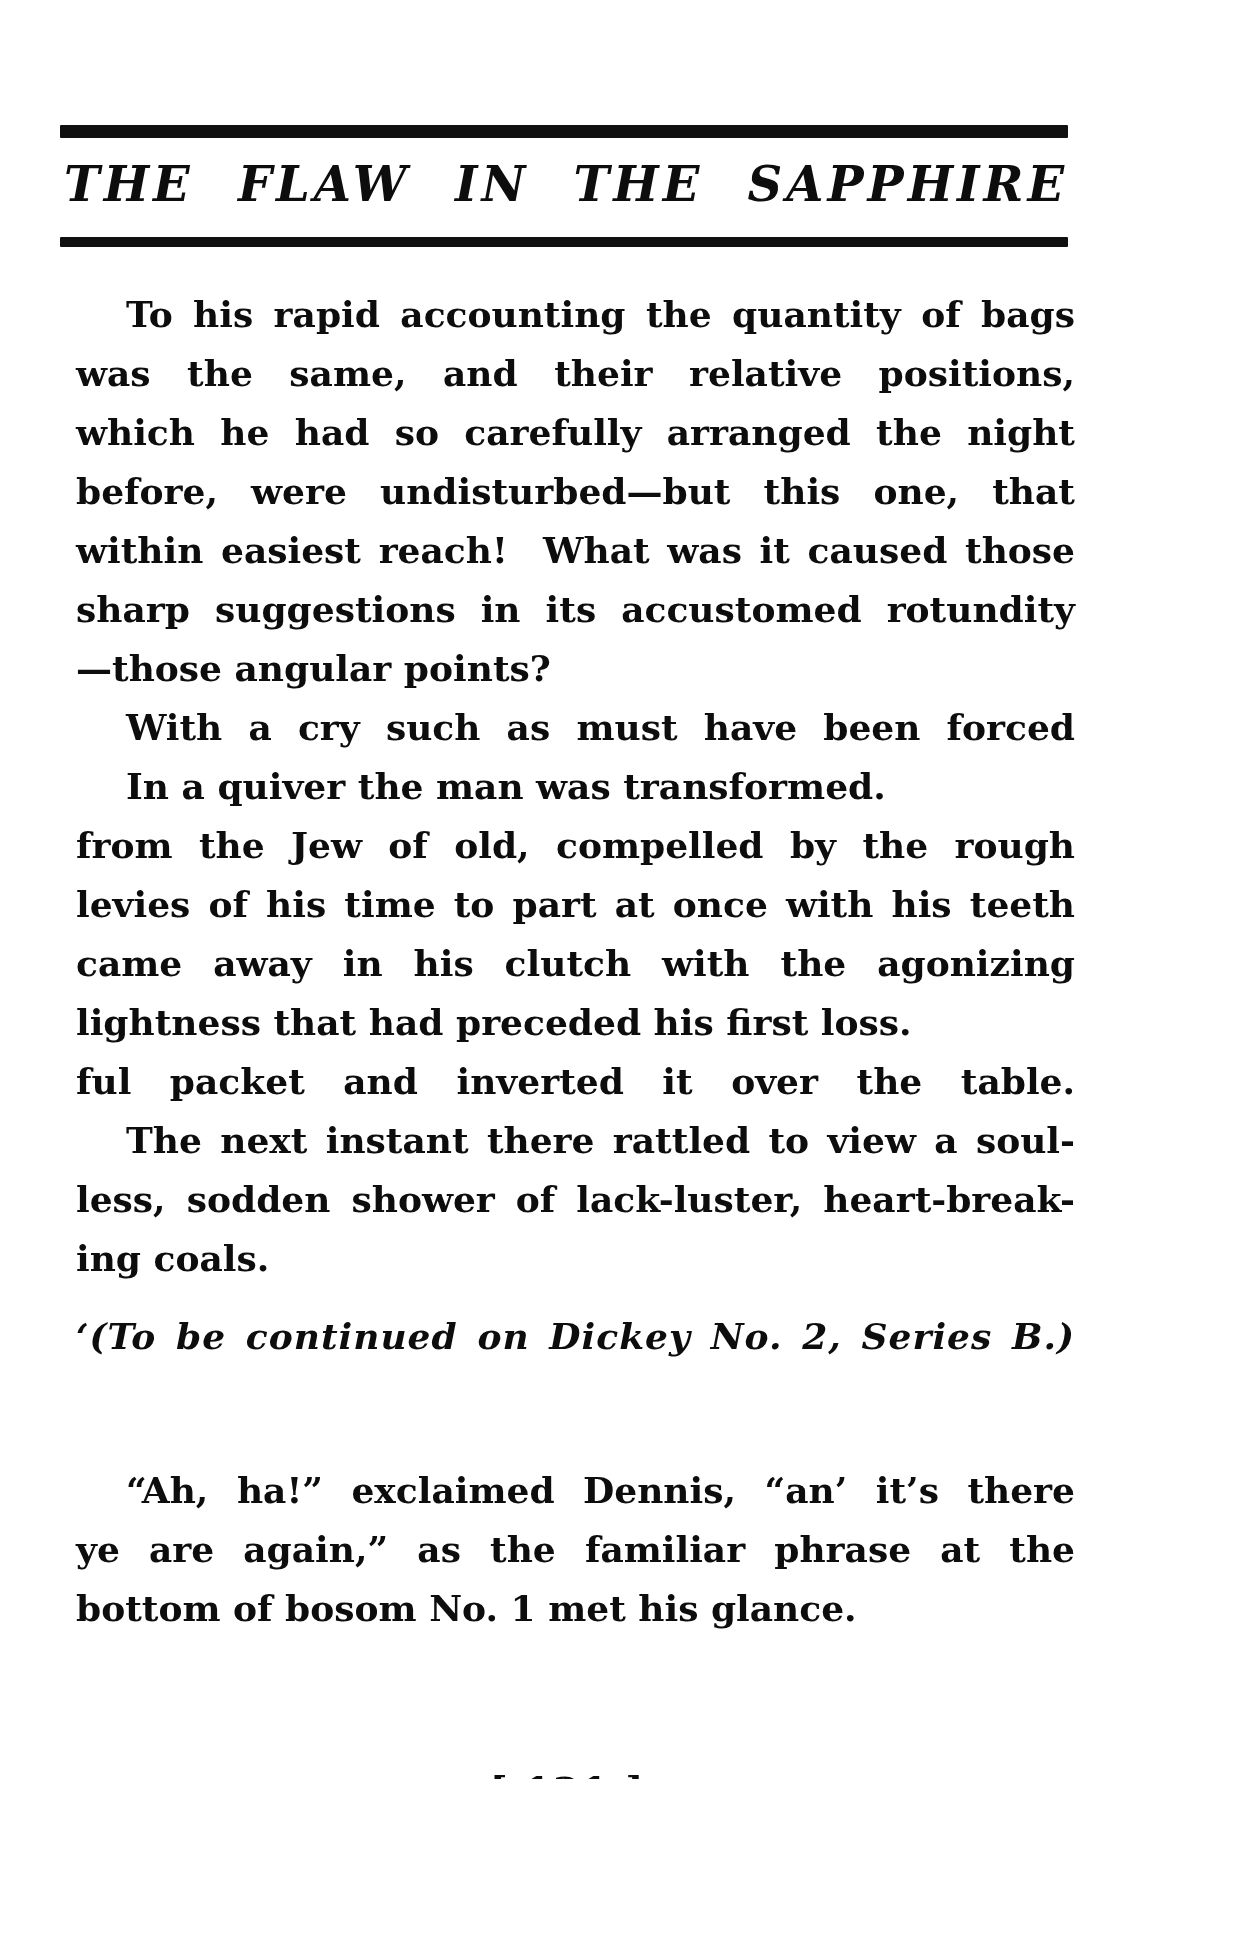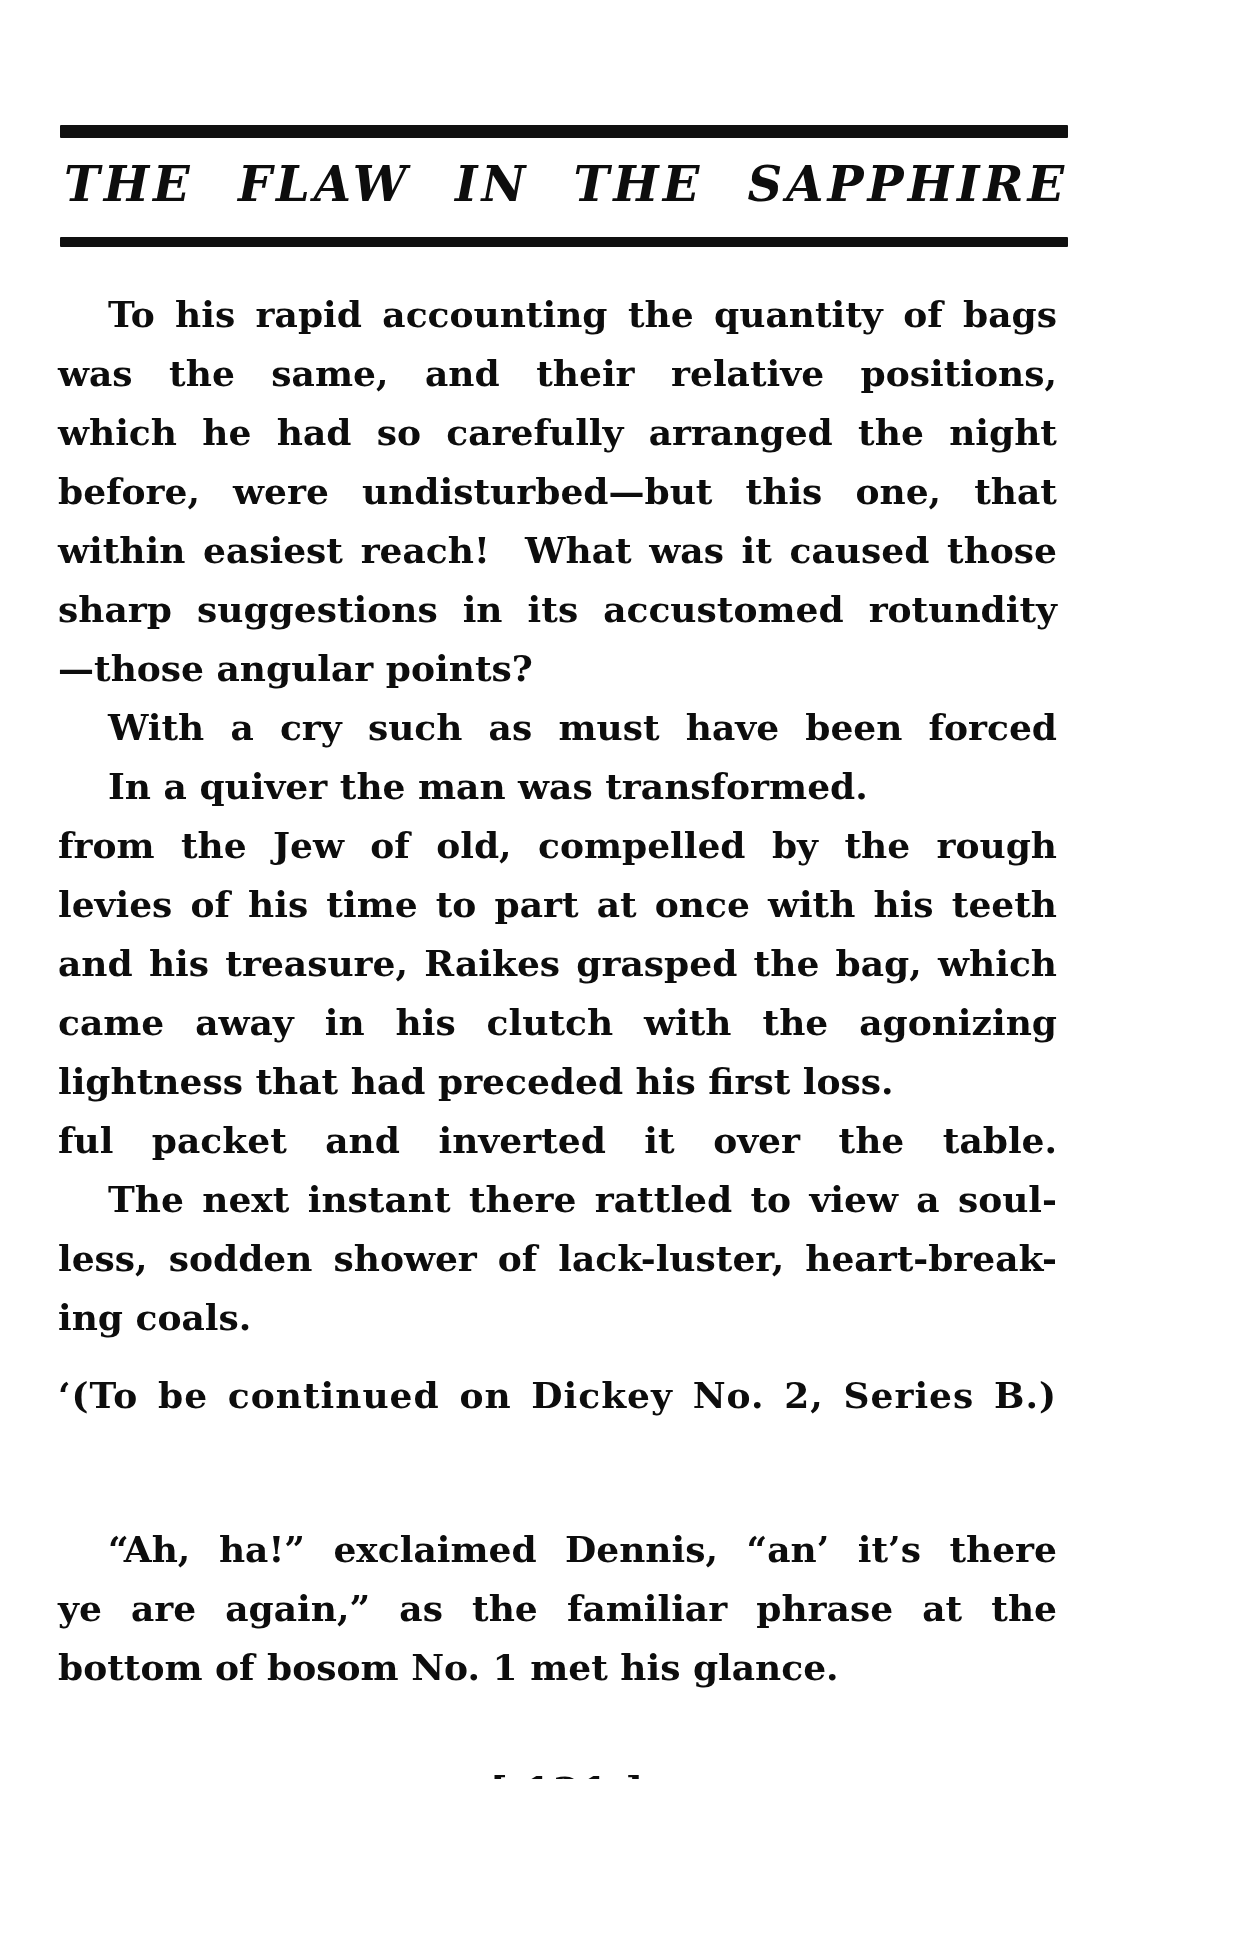--- a/index.html
+++ b/index.html
@@ -14,27 +14,27 @@
   .rule{position:absolute;left:60px;width:1008px;background:#101010;border-radius:1px;}
   .rule-top{top:125px;height:13px;}
   .rule-mid{top:237px;height:10px;}
   .title{
     position:absolute;left:64px;top:148px;width:1004px;height:72px;
     display:flex;justify-content:space-between;align-items:center;
     font-style:italic;font-weight:bold;
     font-size:48px;letter-spacing:4px;white-space:nowrap;
   }
   .body-text{
-    position:absolute;left:58px;top:285px;width:999px;
+    position:absolute;left:76px;top:285px;width:999px;
     font-size:36px;font-weight:bold;
   }
   .line{height:59px;line-height:59px;white-space:normal;}
   .indent{padding-left:50px;}
   .just{text-align:justify;text-align-last:justify;}
-  .ital{letter-spacing:1px;}
+  .ital{font-style:italic;letter-spacing:1px;}
   .gap-small{margin-top:19px;}
   .gap-large{margin-top:95px;}
   .pagenum{
     position:absolute;left:68px;top:1768px;width:999px;
     text-align:center;font-size:38px;font-weight:bold;letter-spacing:2px;
   }
 </style>
 </head>
 <body>
 
@@ -57,21 +57,20 @@
       <div class="line just">was the same, and their relative positions,</div>
       <div class="line just">which he had so carefully arranged the night</div>
       <div class="line just">before, were undisturbed—but this one, that</div>
       <div class="line just">within easiest reach!&nbsp; What was it caused those</div>
       <div class="line just">sharp suggestions in its accustomed rotundity</div>
       <div class="line">—those angular points?</div>
       <div class="line indent just">With a cry such as must have been forced</div>
       <div class="line indent">In a quiver the man was transformed.</div>
       <div class="line just">from the Jew of old, compelled by the rough</div>
       <div class="line just">levies of his time to part at once with his teeth</div>
-      <div class="line just">and his treasure, Raikes grasped the bag, which</div>
       <div class="line just">came away in his clutch with the agonizing</div>
       <div class="line">lightness that had preceded his first loss.</div>
       <div class="line just">ful packet and inverted it over the table.</div>
       <div class="line indent just">The next instant there rattled to view a soul-</div>
       <div class="line just">less, sodden shower of lack-luster, heart-break-</div>
       <div class="line">ing coals.</div>
       <div class="line just ital gap-small">‘(To be continued on Dickey No. 2, Series B.)</div>
       <div class="line indent just gap-large">“Ah, ha!” exclaimed Dennis, “an’ it’s there</div>
       <div class="line just">ye are again,” as the familiar phrase at the</div>
       <div class="line">bottom of bosom No. 1 met his glance.</div>

